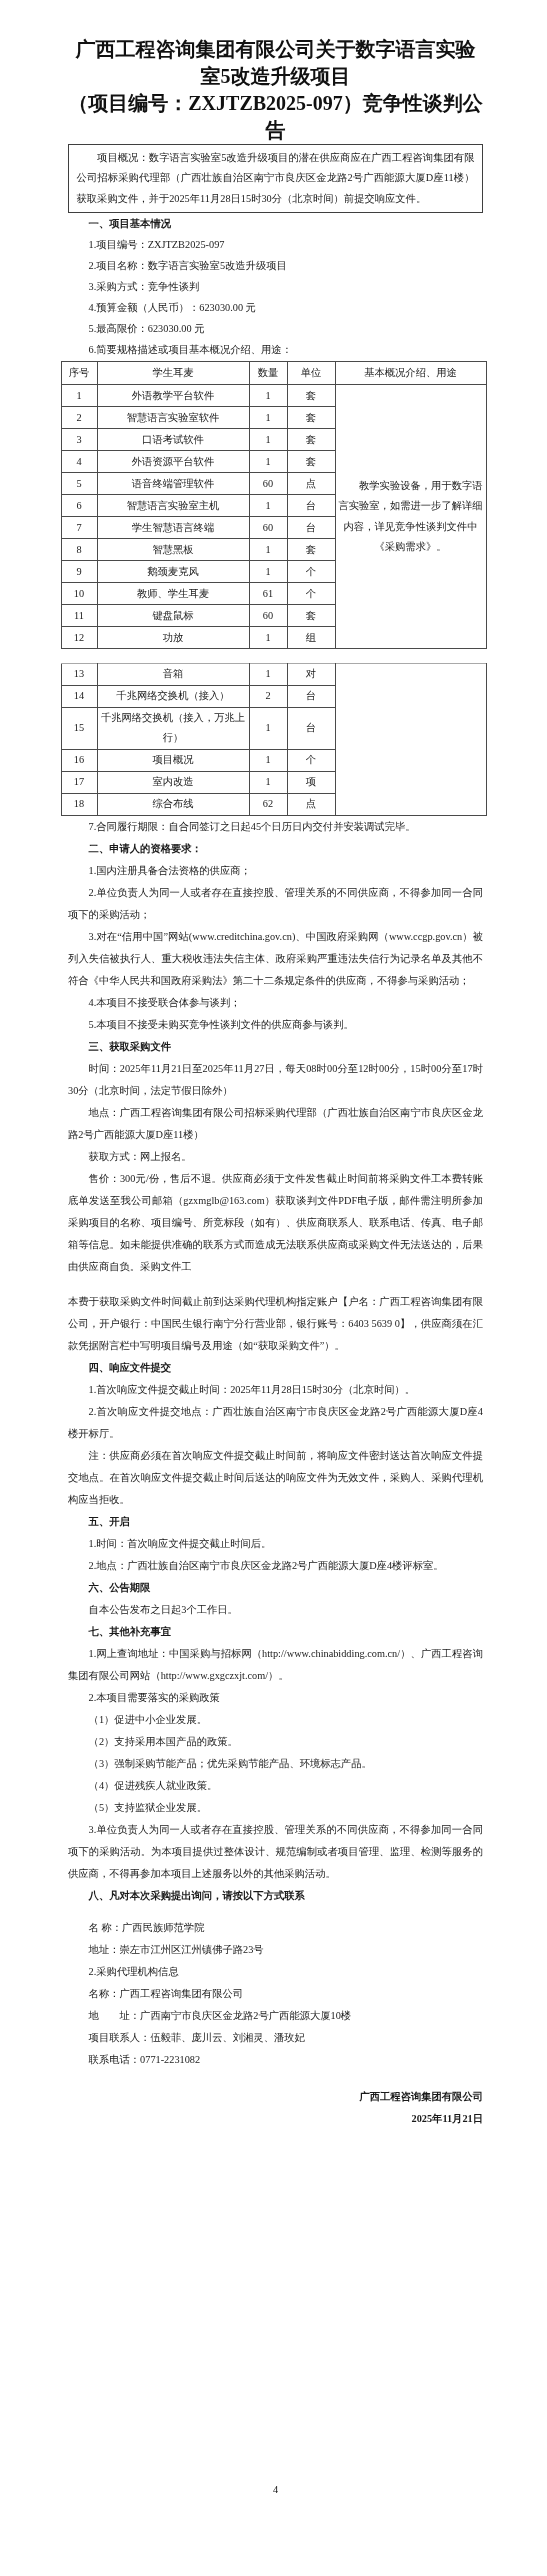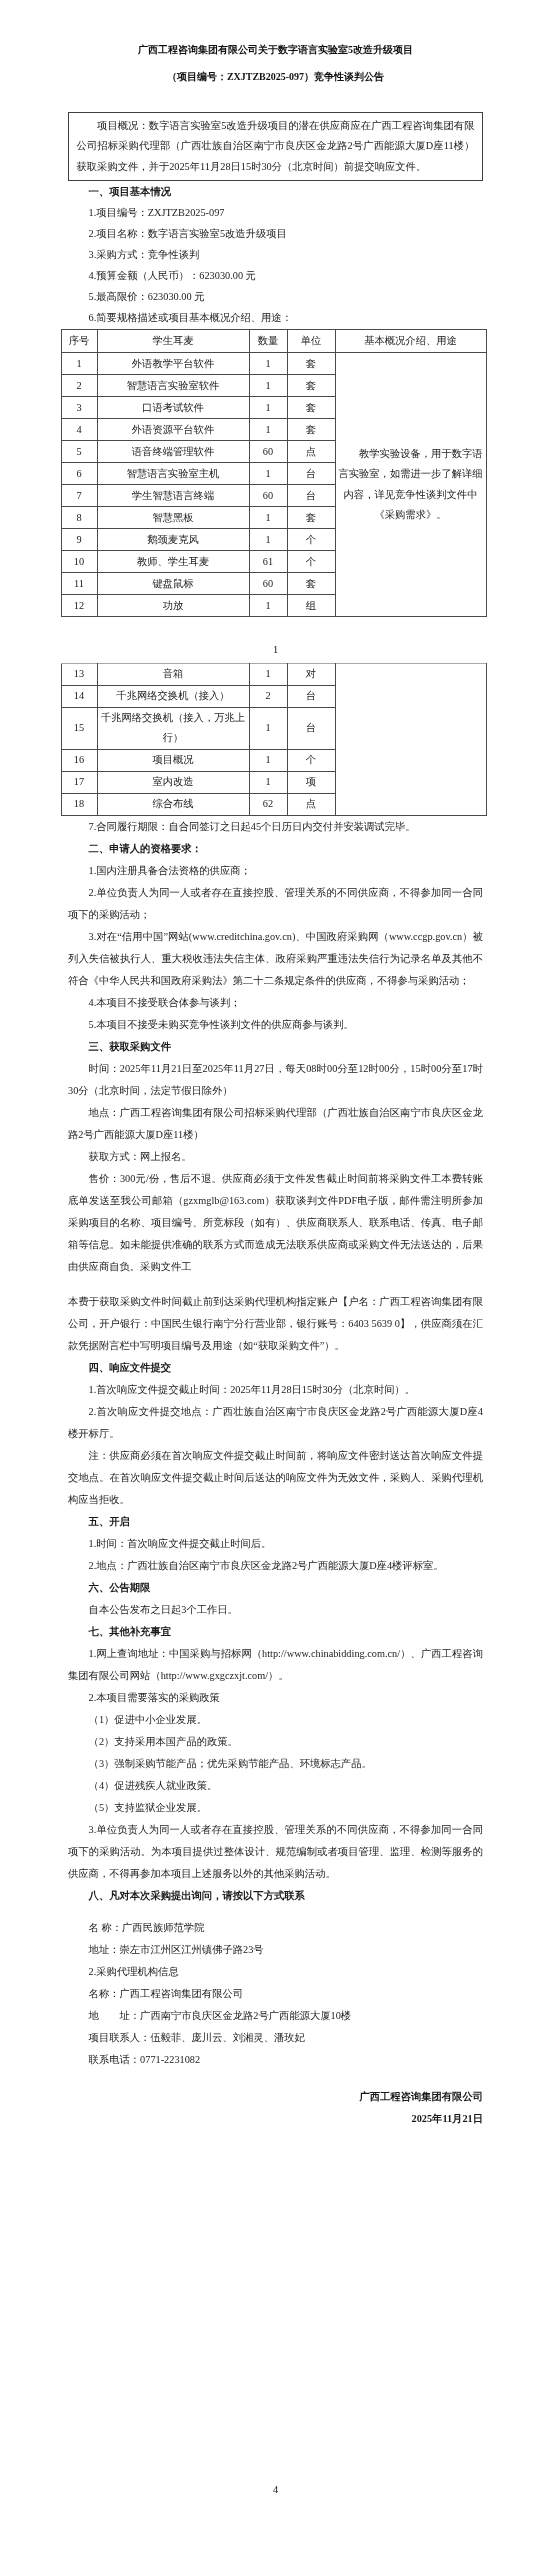--- a/index.html
+++ b/index.html
@@ -10,24 +10,24 @@
     color:#1a1a1a;
     font-family:"Liberation Serif","DejaVu Serif",serif;
     overflow:hidden;
   }
   .page { box-sizing:border-box; width:548px; padding-left:68px; padding-right:65px; overflow:hidden; }
   #page1 { height:658px; padding-top:36px; }
   #page2 { height:630px; padding-top:4.8px; }
   #page3 { height:623px; padding-top:3.4px; }
   #page4 { height:665px; padding-top:6.2px; }
 
-  .title-line { margin:0; font-size:10px; font-weight:bold; line-height:27px; text-align:center; color:#111; }
+  .title-line { margin:0; font-size:20px; font-weight:bold; line-height:27px; text-align:center; color:#111; }
 
   .overview-box {
-    box-sizing:border-box; margin-top:22px; border:1.4px solid #3f3f3f;
+    box-sizing:border-box; margin-top:0; border:1.4px solid #3f3f3f;
     padding:2.7px 7.5px; 
   }
   .overview-box p { margin:0; font-size:10.3px; line-height:20.5px; text-align:justify; text-indent:2em; }
 
   .para p { margin:0; font-size:10.3px; line-height:22px; text-align:justify; text-indent:2em; }
   #page1 .para p { line-height:21px; }
   .para p.b { font-weight:bold; }
   .para p.ni { text-indent:0; }
 
   table.goods { border-collapse:collapse; table-layout:fixed; width:425px; margin-left:-7.5px; margin-top:1.4px; }

